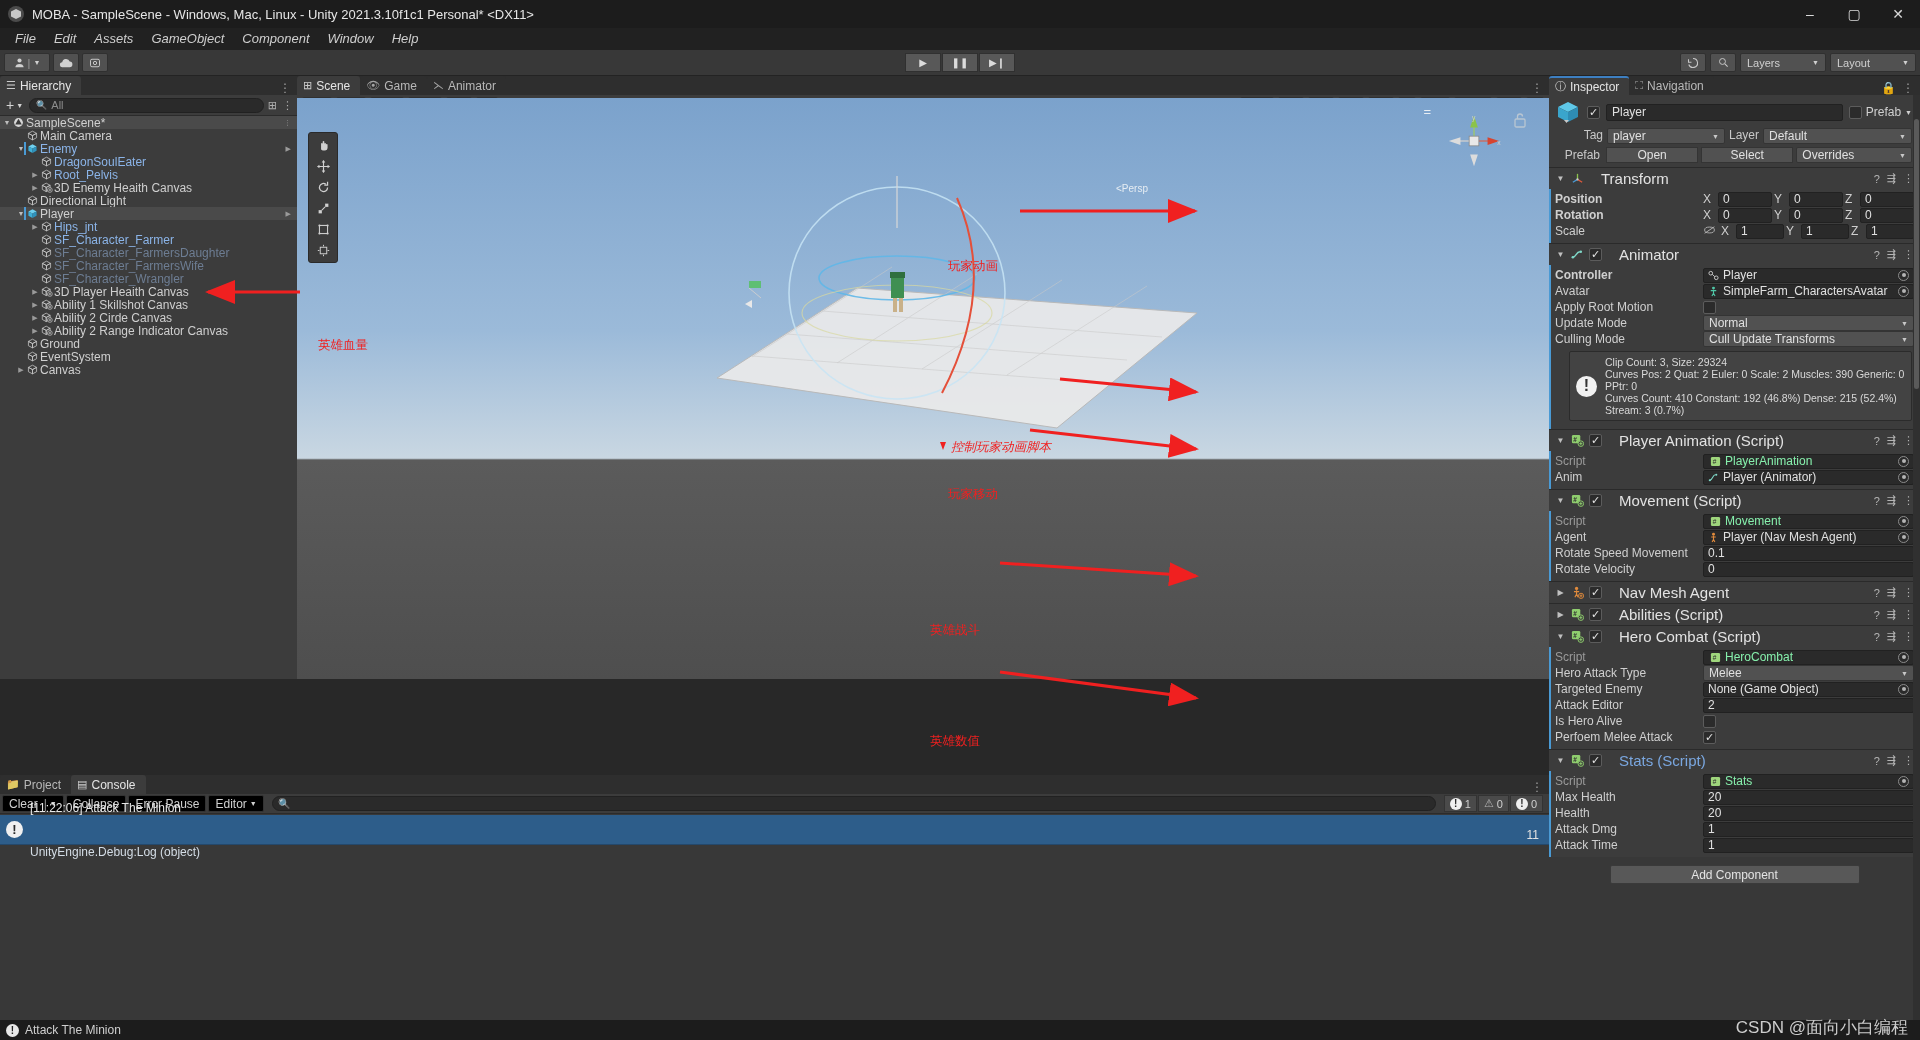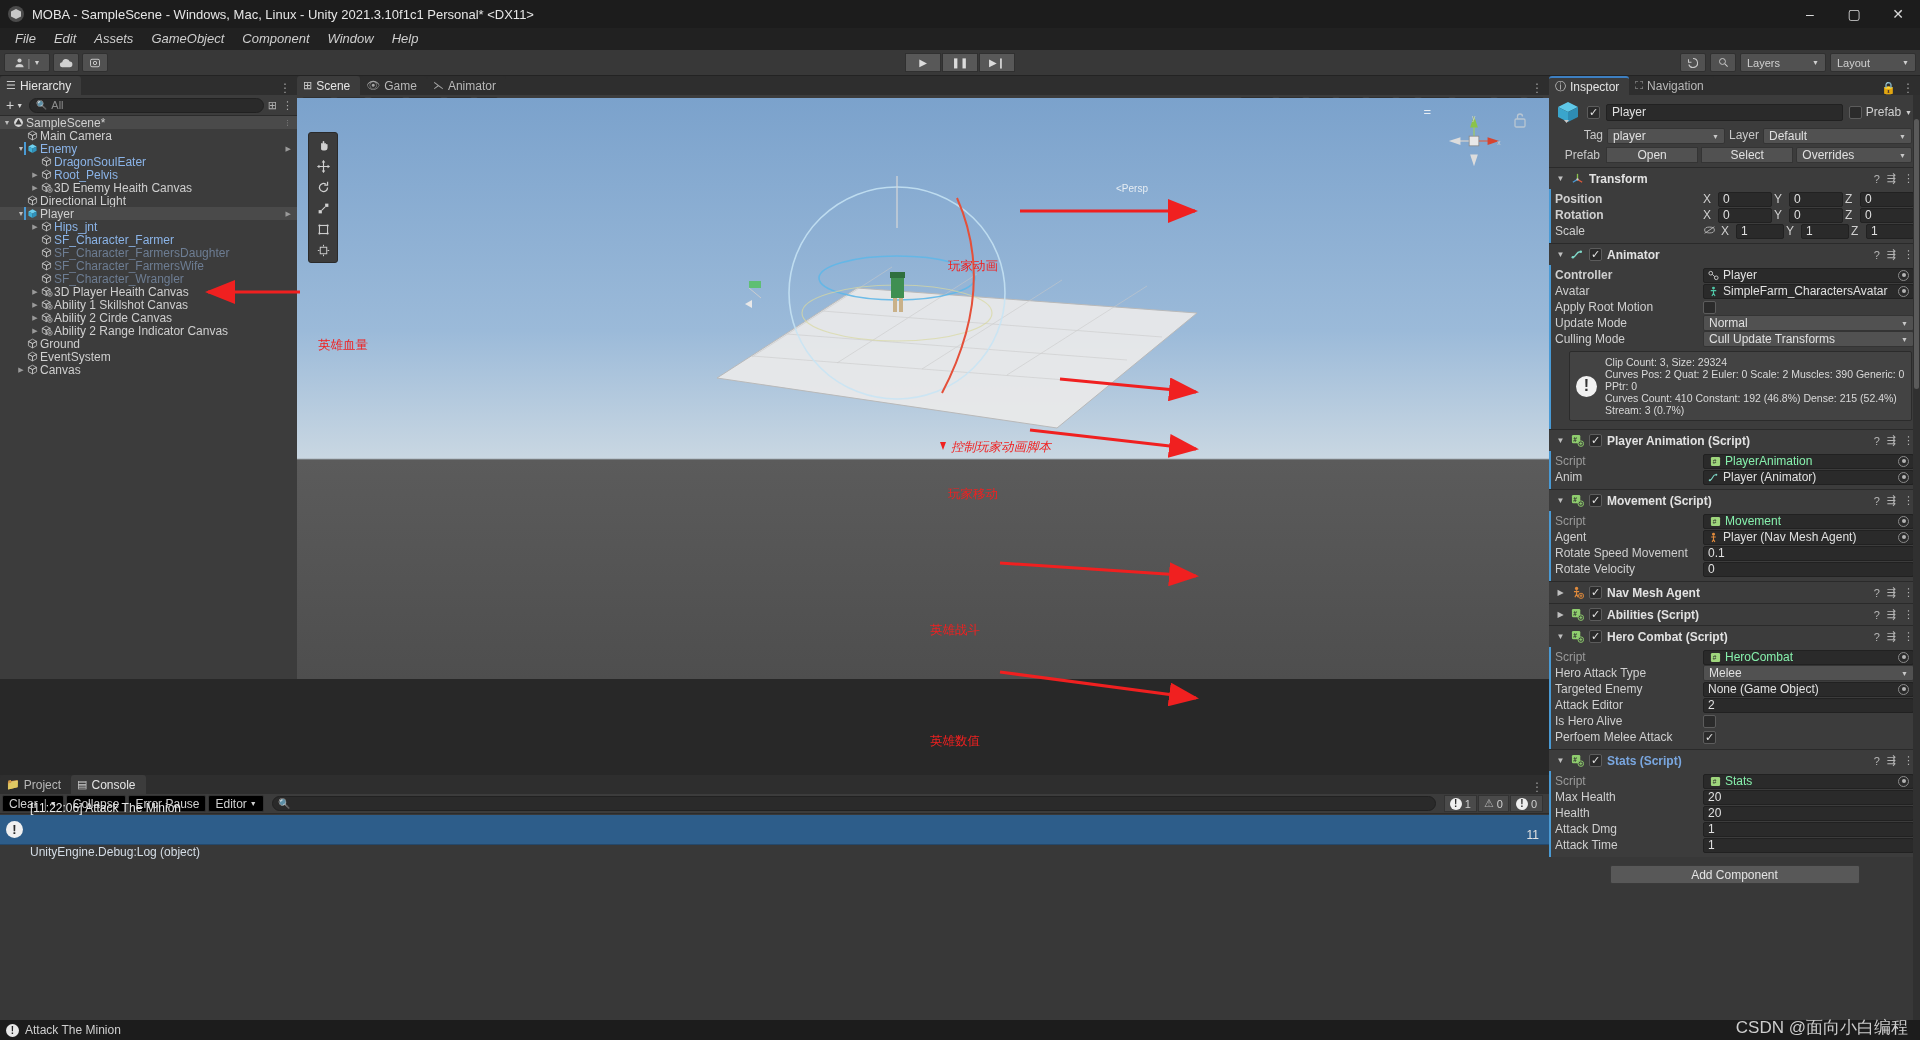--- a/index.html
+++ b/index.html
@@ -140,21 +140,21 @@
               display:flex; align-items:center; padding:0 5px; color:#e0e0e0; font-size:12px; }
   .dropdown .caret { margin-left:auto; font-size:7px; color:#c8c8c8; padding-left:8px;}
   .ih-row3 { display:flex; align-items:center; gap:3px; margin-top:3px; }
   .pbtn2 { height:16px; background:#515151; border:1px solid #343434; display:flex; align-items:center;
            justify-content:center; color:#e0e0e0; font-size:12px; flex:1; }
 
   .comp { border-top:1px solid #2a2a2a; background:#3c3c3c; }
   .comp-head { height:21px; display:flex; align-items:center; gap:5px; padding:0 6px; background:#3c3c3c;
                position:relative; }
   .comp-head .foldout { width:11px; text-align:center; color:#c0c0c0; font-size:8px; }
-  .comp-head .ctitle { font-size:12px; font-weight:bold; color:#e2e2e2; }
+  .comp-head .ctitle { font-size:15px; font-weight:normal; color:#e2e2e2;margin-left:12px; }
   .comp-head .ctitle.blue { color:#7aa7e0; }
   .comp-head .hright { margin-left:auto; display:flex; align-items:center; gap:7px; color:#b5b5b5; font-size:11px; }
   .comp-body { padding:2px 6px 4px 6px; background:#3c3c3c; position:relative; }
   .prop { height:16px; display:flex; align-items:center; font-size:12px; }
   .prop .pname { width:148px; color:#cfcfcf; flex:none; }
   .prop .pname.bold { font-weight:bold; }
   .prop .pname.dim { color:#9a9a9a; }
   .field { flex:1; height:15px; background:#2a2a2a; border:1px solid #212121; border-radius:2px;
            display:flex; align-items:center; padding:0 4px; color:#e0e0e0; font-size:12px; gap:4px; }
   .field.dim { color:#86efac;padding-left:6px; }

